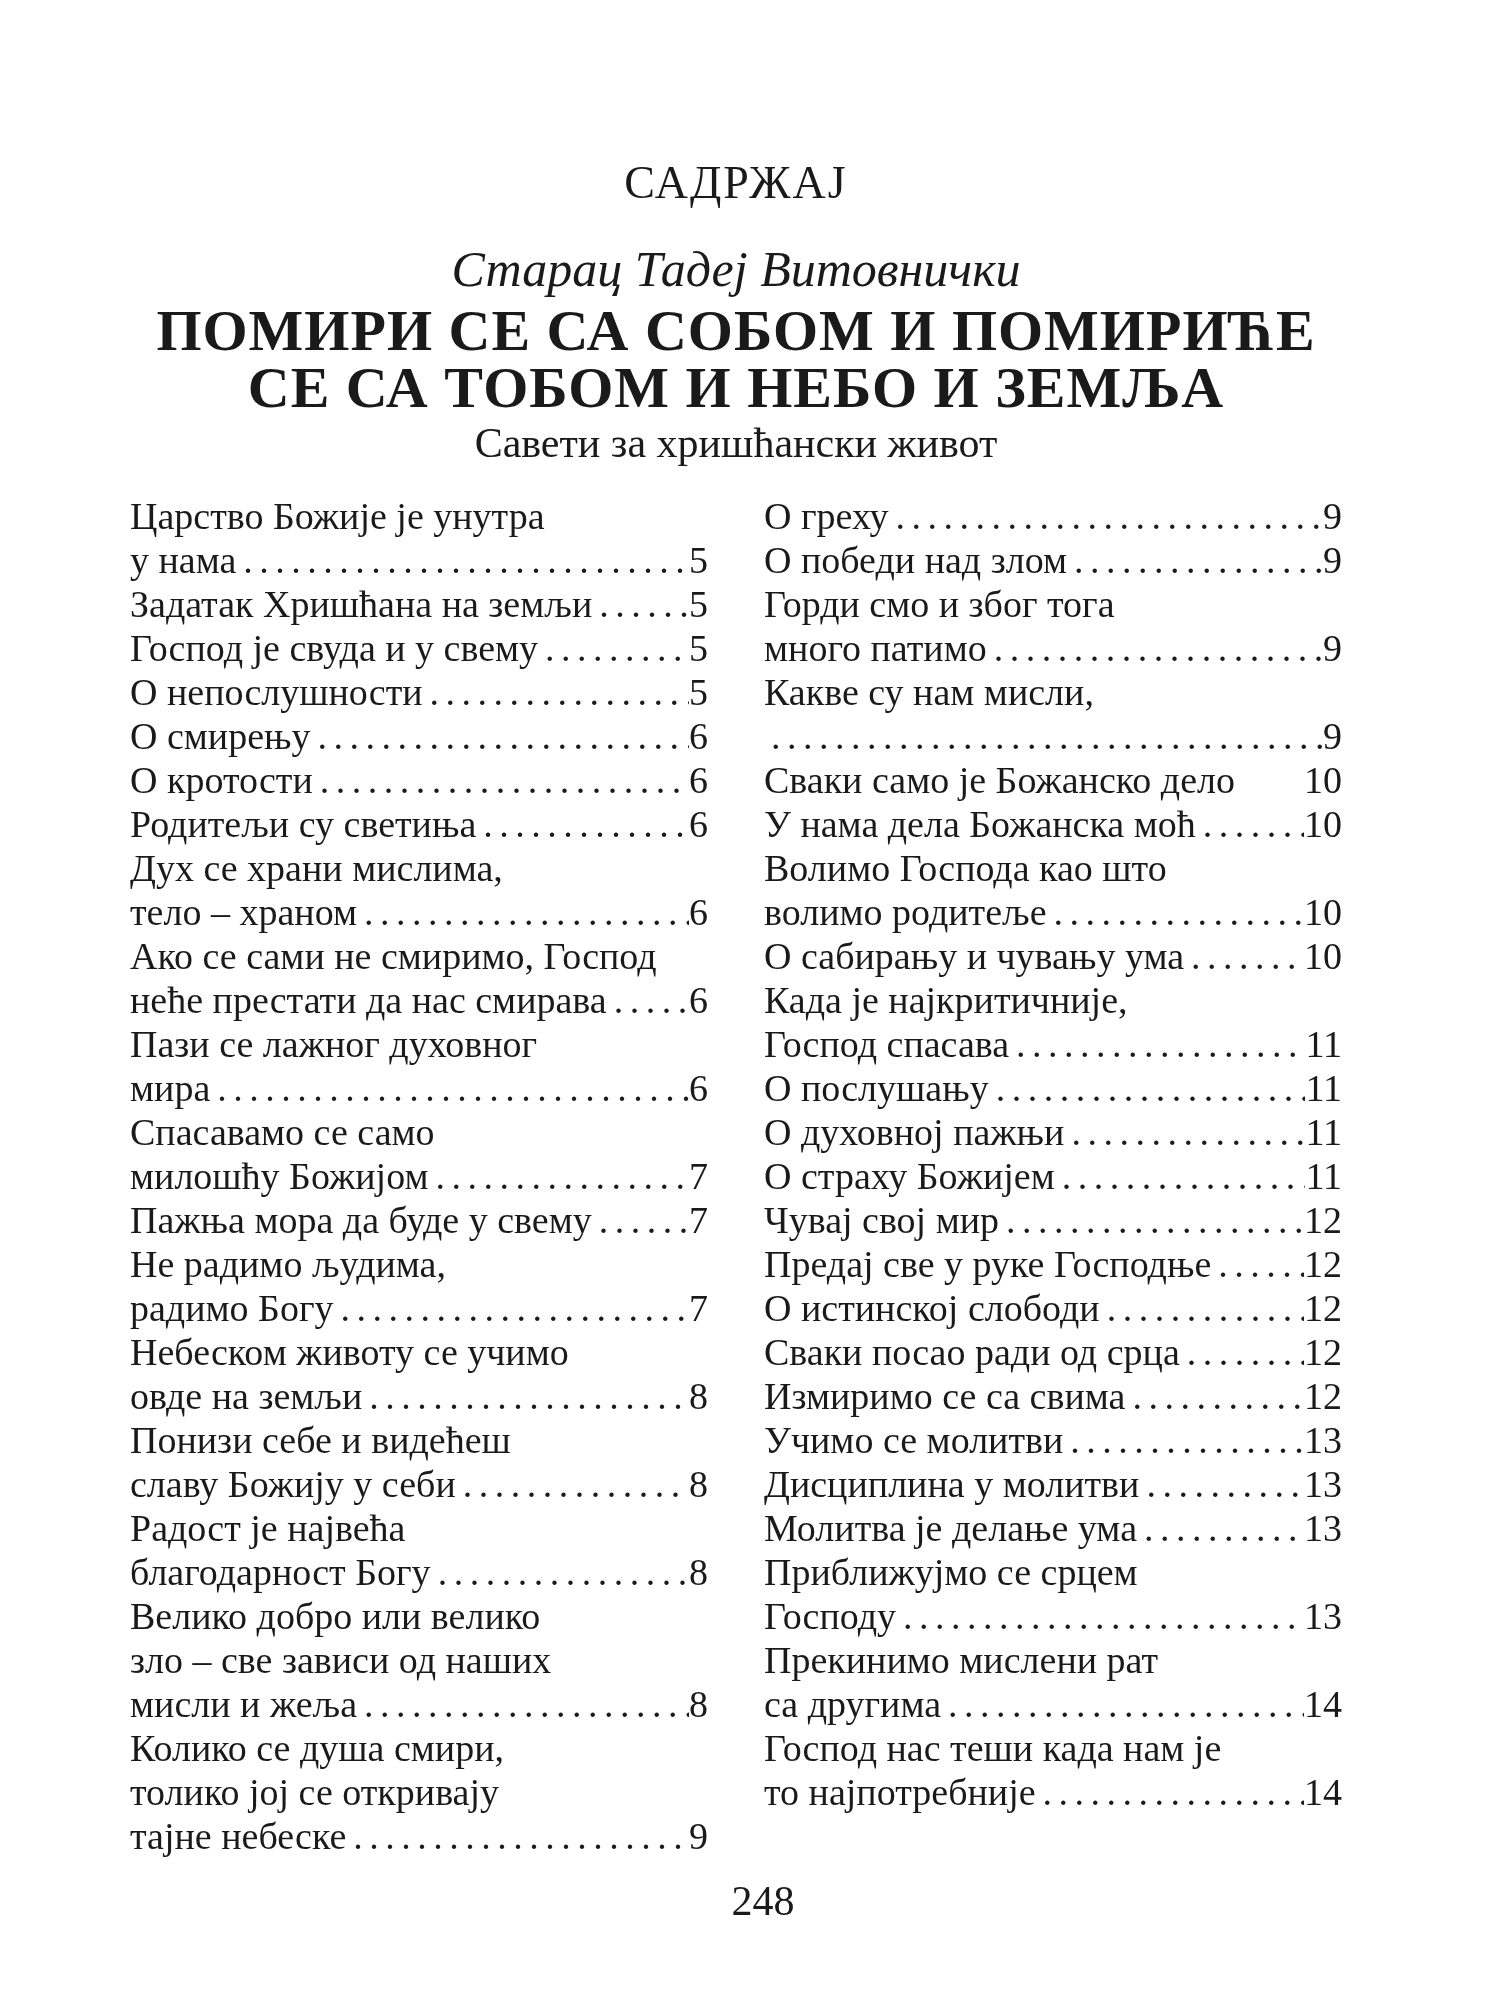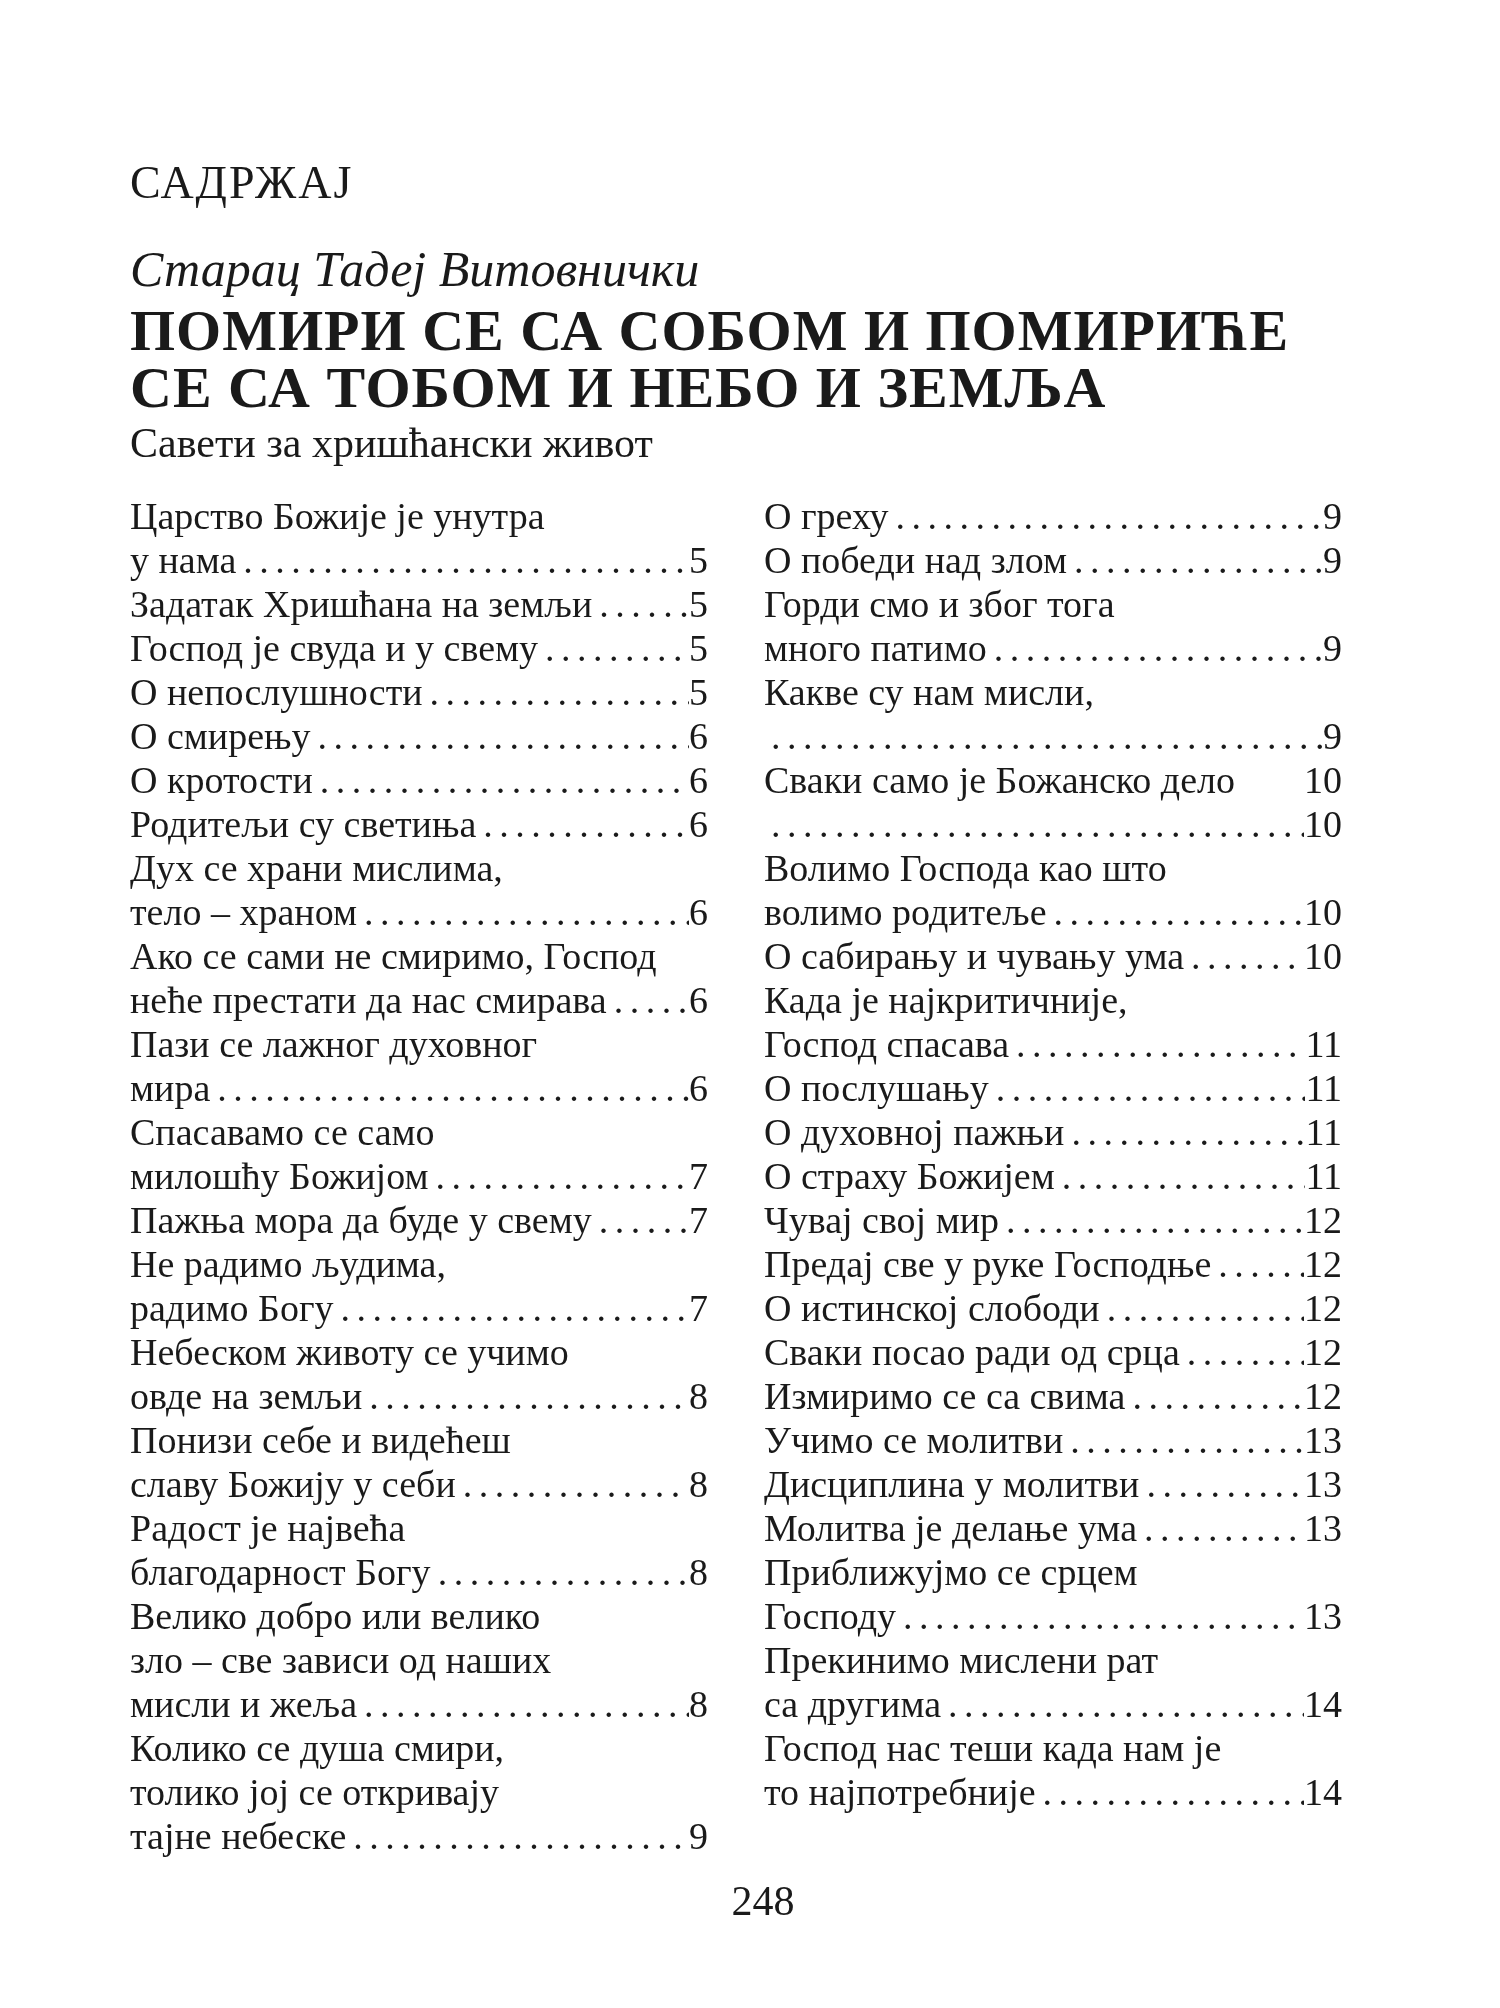--- a/index.html
+++ b/index.html
@@ -12,20 +12,21 @@
     position: relative;
     width: 1500px;
     height: 2008px;
     background: #ffffff;
     overflow: hidden;
   }
   .center-block {
     position: absolute;
     left: 130px;
     width: 1212px;
+    text-align: center;
     white-space: nowrap;
   }
   .contents-heading {
     top: 160px;
     font-size: 46px;
     line-height: 1;
     letter-spacing: 2px;
   }
   .author-line {
     top: 244px;
@@ -302,20 +303,21 @@
         </div>
         <div class="toc-entry">
           <div class="toc-line">
             <span class="toc-text">Сваки само је Божанско дело</span>
             <span class="leader no-dots"></span>
             <span class="toc-page">10</span>
           </div>
         </div>
         <div class="toc-entry">
           <div class="toc-line">
+            <span class="toc-text">У нама дела Божанска моћ</span>
             <span class="leader"></span>
             <span class="toc-page">10</span>
           </div>
         </div>
         <div class="toc-entry">
           <div class="toc-line">
             <span class="toc-text">Волимо Господа као што</span>
           </div>
           <div class="toc-line">
             <span class="toc-text">волимо родитеље</span>

